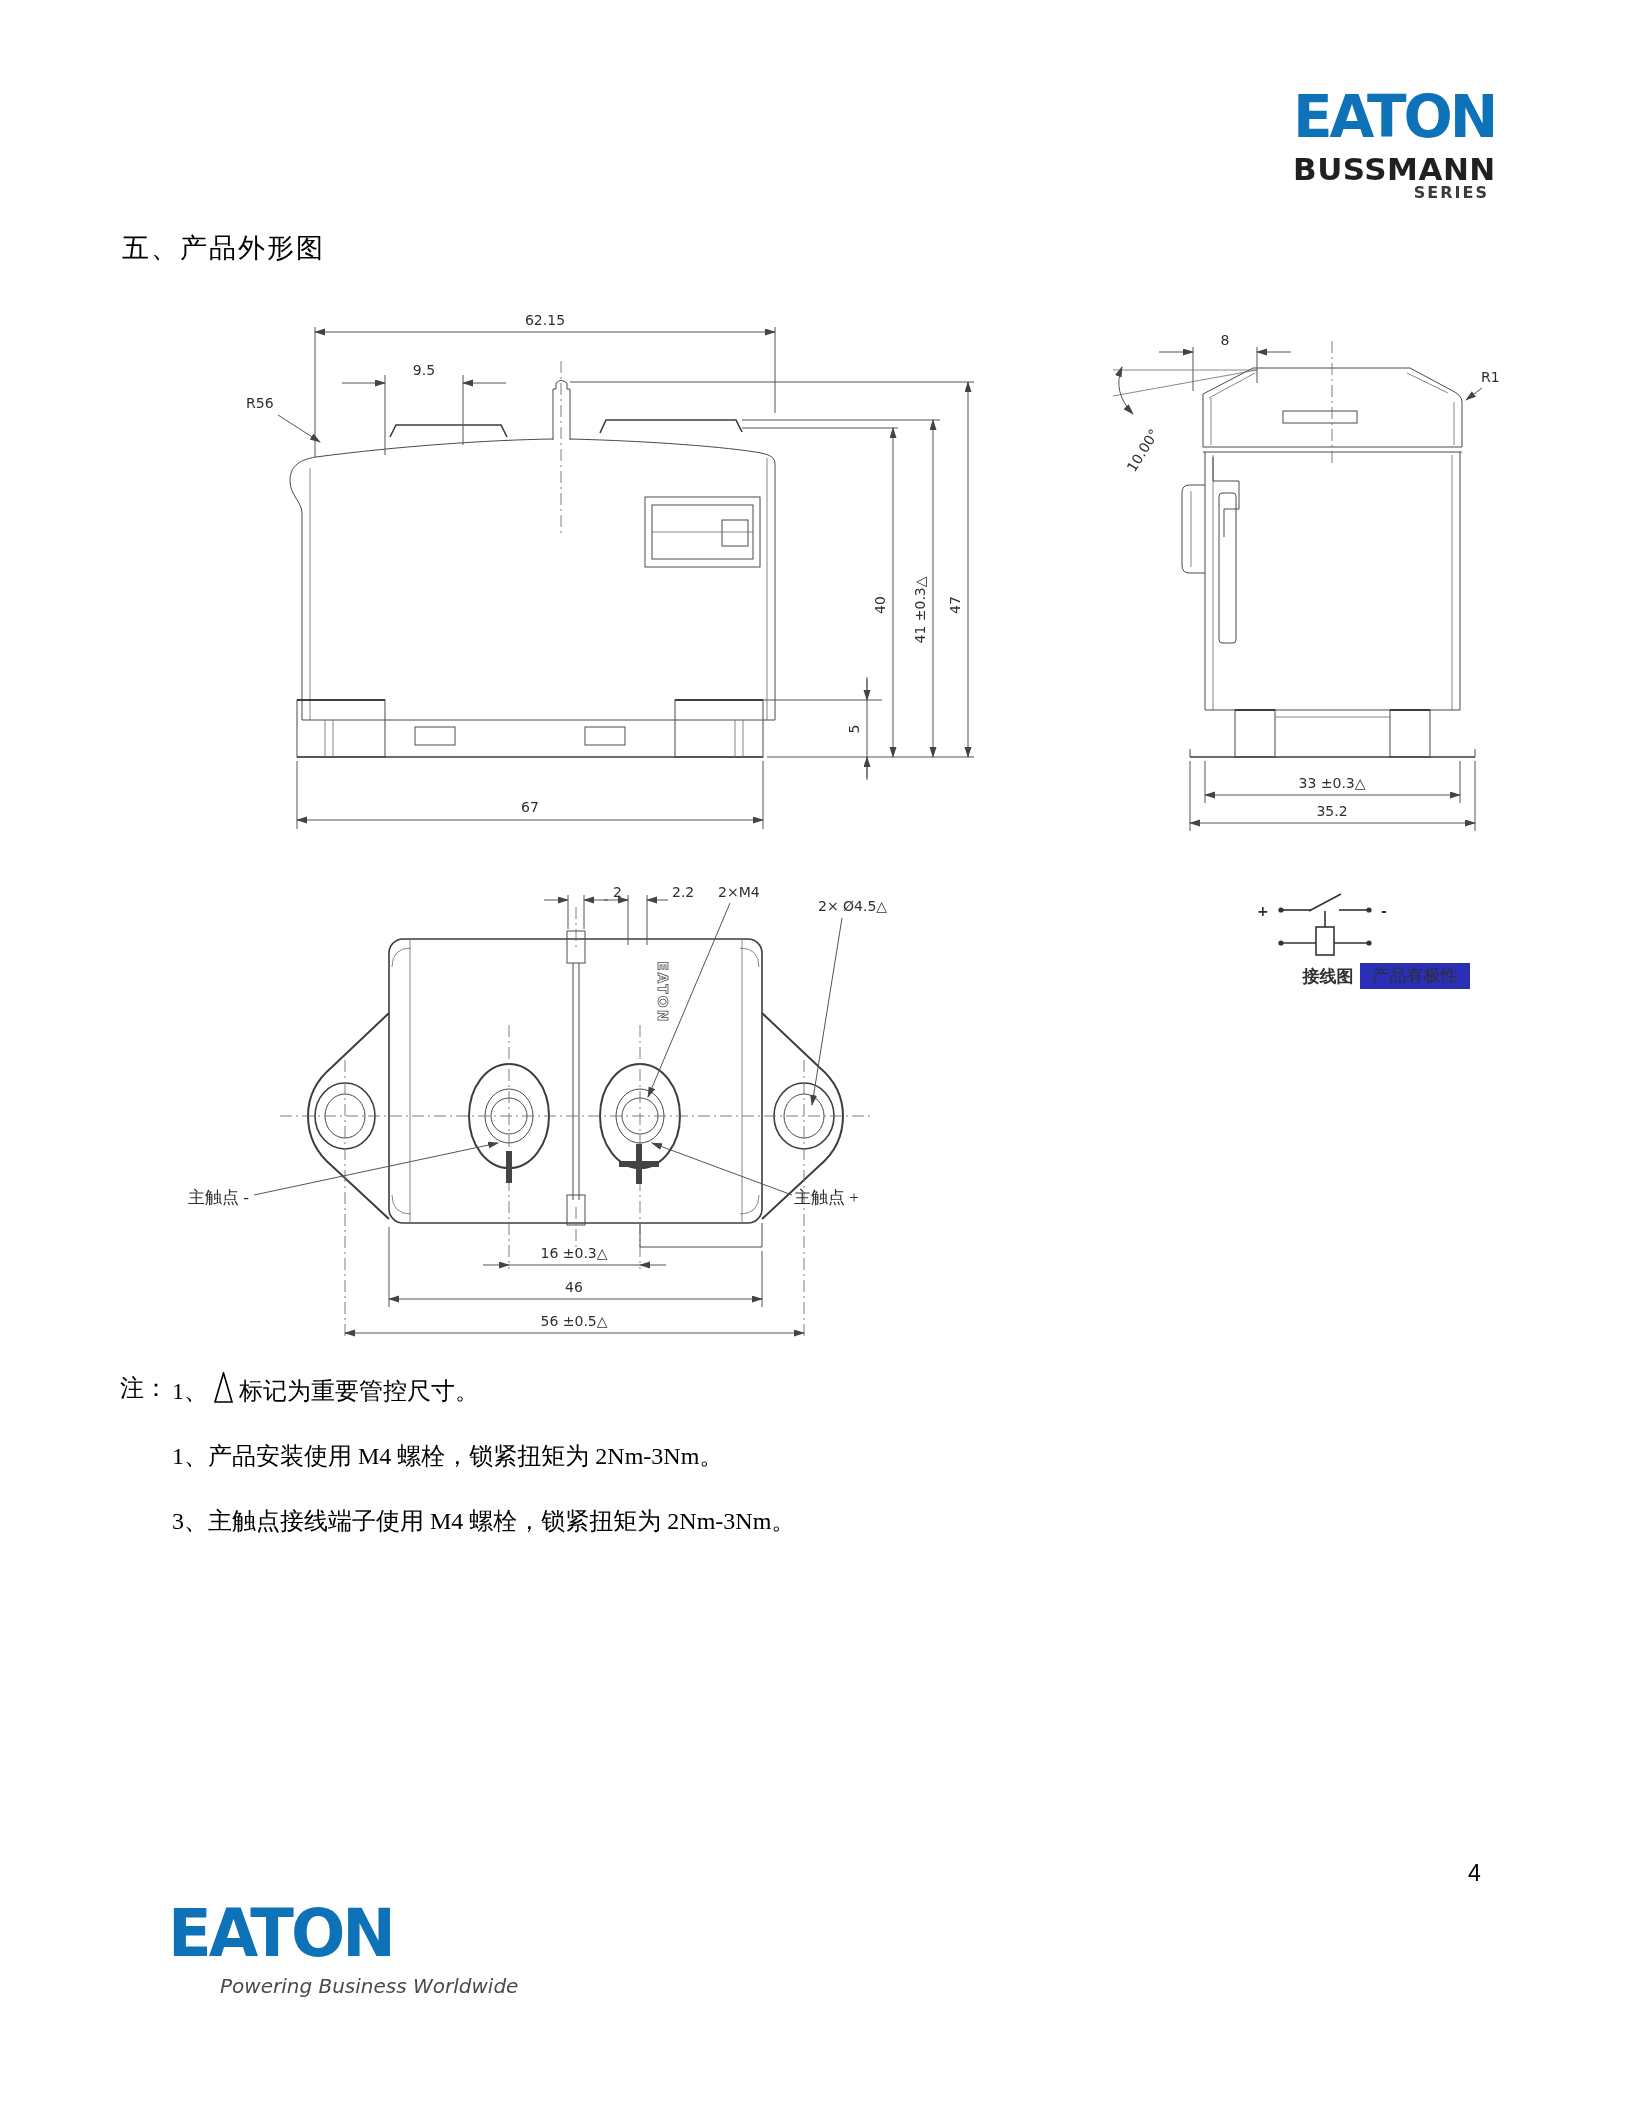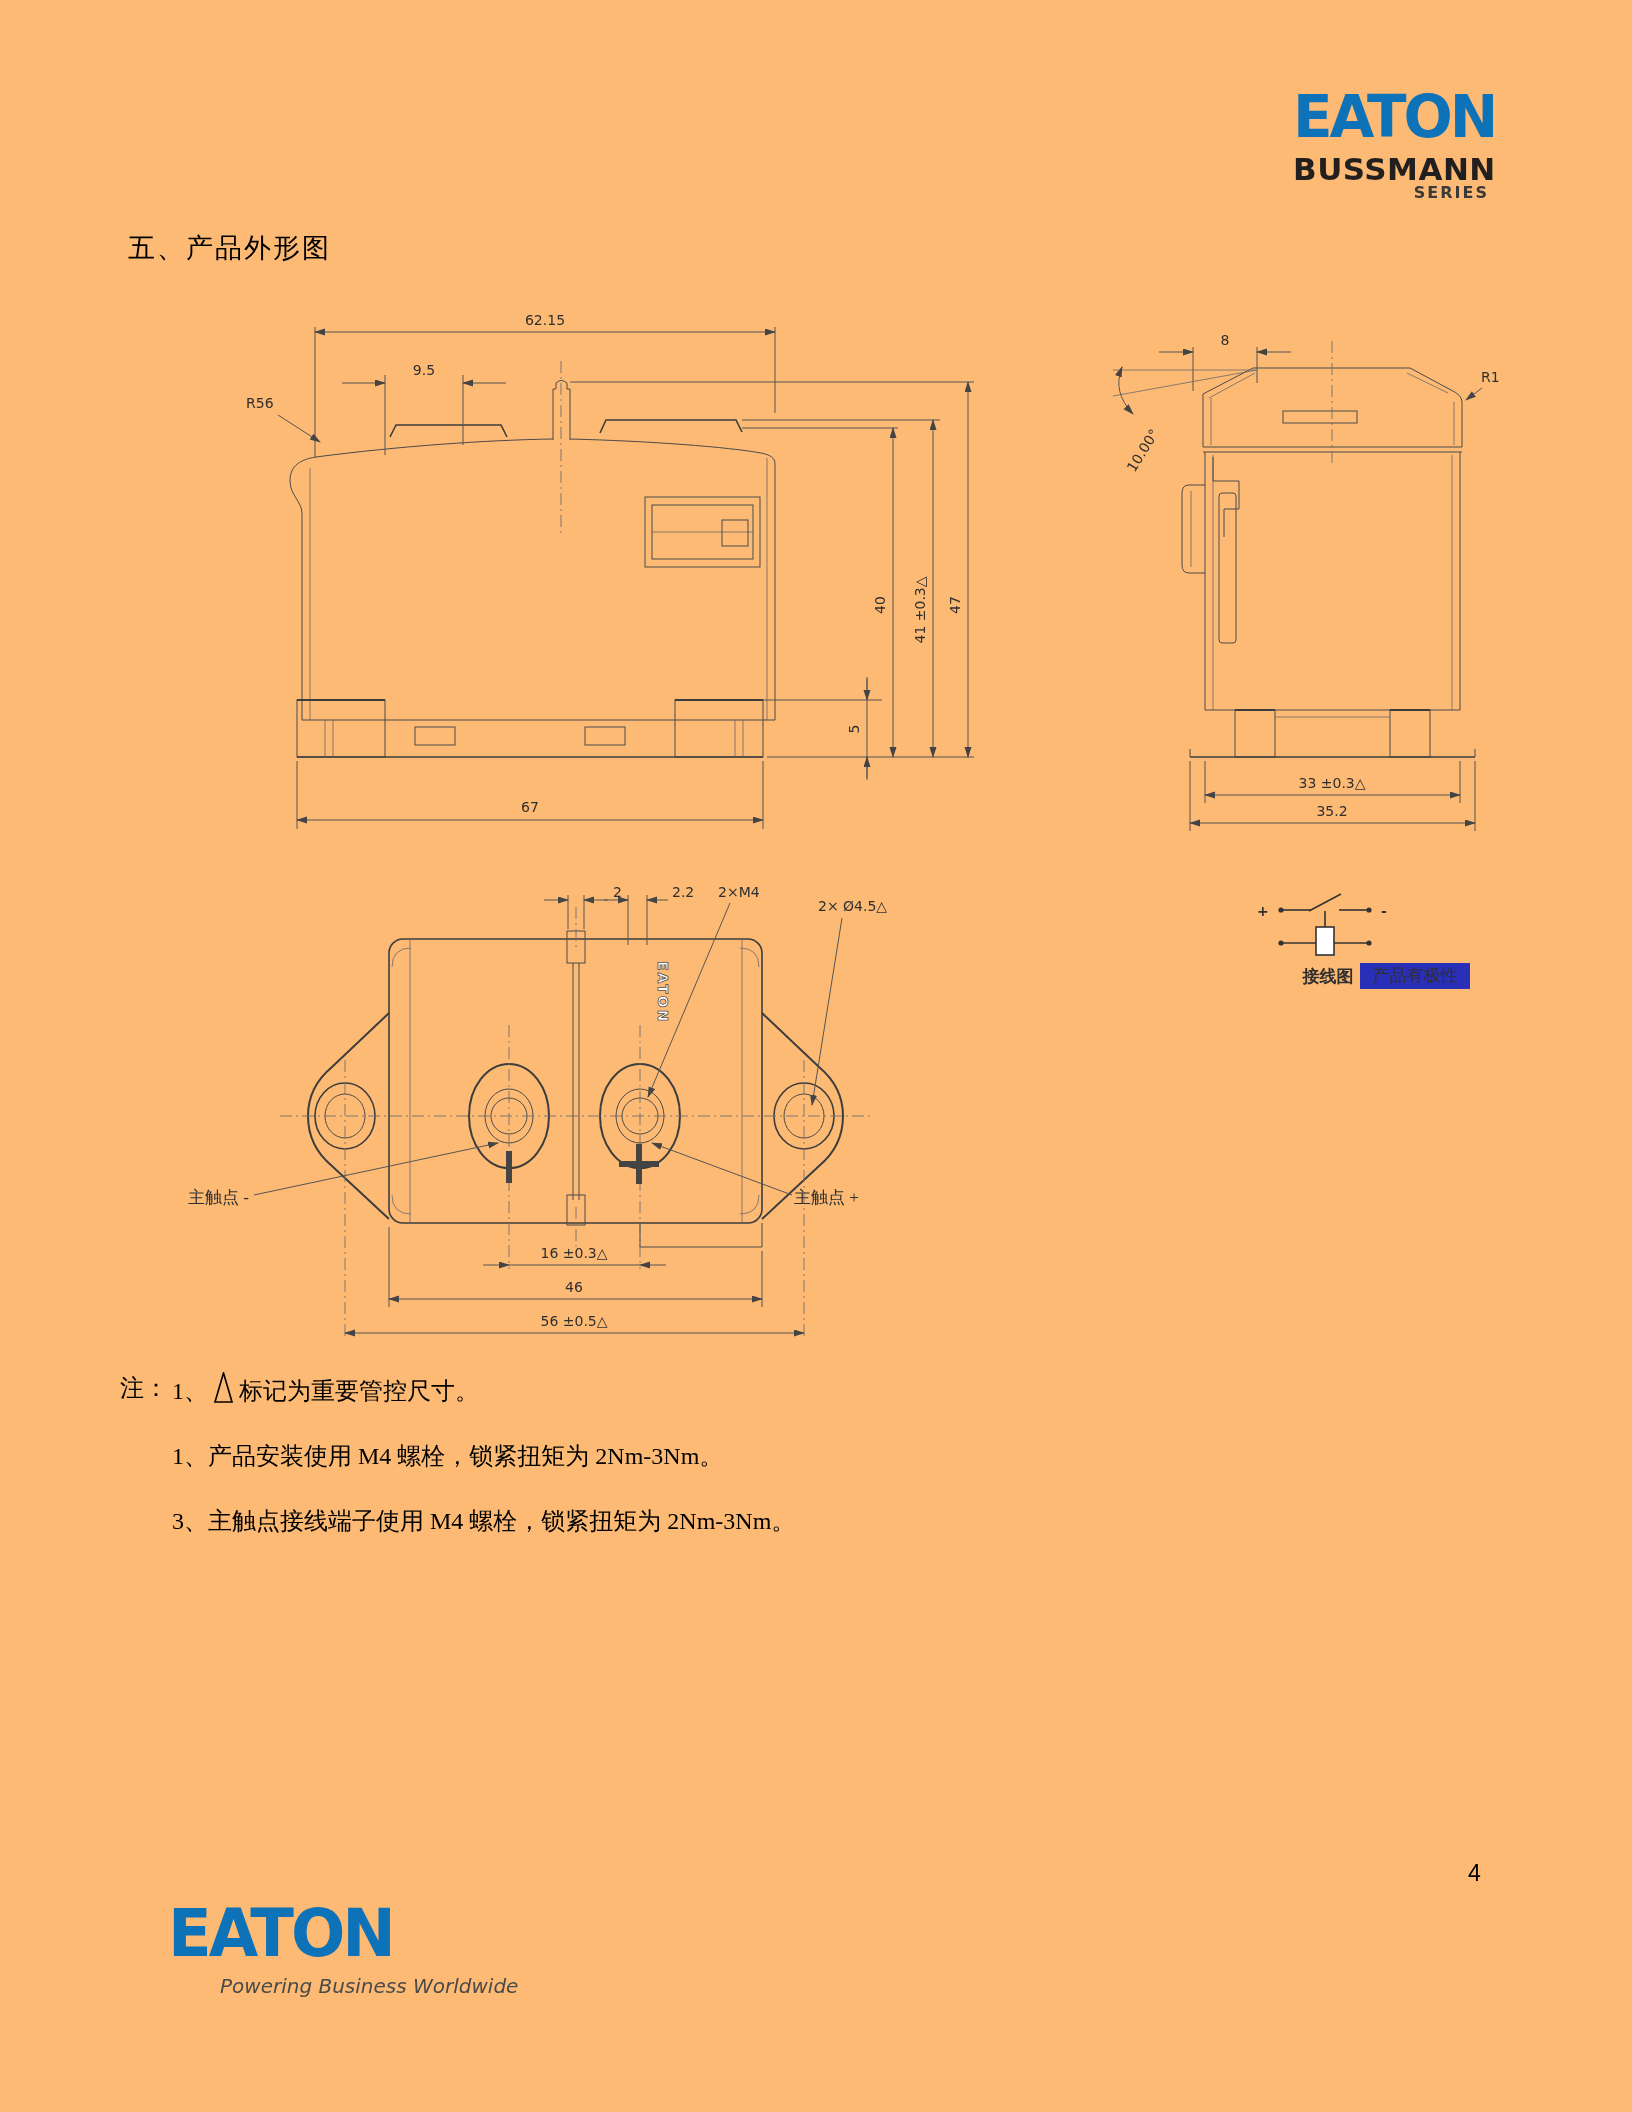--- a/index.html
+++ b/index.html
@@ -1,16 +1,16 @@
 <!DOCTYPE html>
 <html><head>
 <meta charset="utf-8">
 <style>
   html,body{margin:0;padding:0;background:#e8e8e8;}
-  .page{position:relative;width:1632px;height:2112px;background:#fdba74;margin:0 auto;overflow:hidden;
+  .page{position:relative;width:1632px;height:2112px;background:#ffffff;margin:0 auto;overflow:hidden;
         font-family:"Liberation Sans","DejaVu Sans",sans-serif;}
   .abs{position:absolute;}
   
   .brand-blue{color:#0e72b8;font-family:"DejaVu Sans",sans-serif;font-weight:900;letter-spacing:-3px;
               transform:scaleY(1.02);line-height:1;}
   .hdr-brand{font-size:58px;}
   .hdr-bussmann{font-size:31px;font-weight:800;color:#221f1f;letter-spacing:.5px;line-height:1;
                 font-family:"DejaVu Sans",sans-serif;text-align:center;}
   .hdr-series{font-size:16px;font-weight:600;color:#3a3a3a;letter-spacing:2px;text-align:right;line-height:1;
               font-family:"DejaVu Sans",sans-serif;}
@@ -42,21 +42,21 @@
 <body>
 
 <div class="page">
 
   <div class="abs" style="left:1293px;top:88px;width:196px;">
     <div class="brand-blue hdr-brand">EATON</div>
     <div class="hdr-bussmann" style="margin-top:8px;">BUSSMANN</div>
     <div class="hdr-series">SERIES</div>
   </div>
 
-  <div class="abs cjk page-title" style="left:128px;top:230px;">五、产品外形图</div>
+  <div class="abs cjk page-title" style="left:122px;top:230px;">五、产品外形图</div>
 
   <svg class="abs" style="left:230px;top:305px;" width="780" height="540" viewBox="0 0 780 540">
     <defs>
       <marker id="fm" markerWidth="11" markerHeight="8" refX="10" refY="3.5" orient="auto-start-reverse" markerUnits="userSpaceOnUse">
         <path d="M0 0 L11 3.5 L0 7 Z" fill="#444"></path>
       </marker>
     </defs>
     <g>
 
       <path class="ln" d="M60 176 C60 163 67 155 86 152 C170 141 258 135 323 134"></path>

